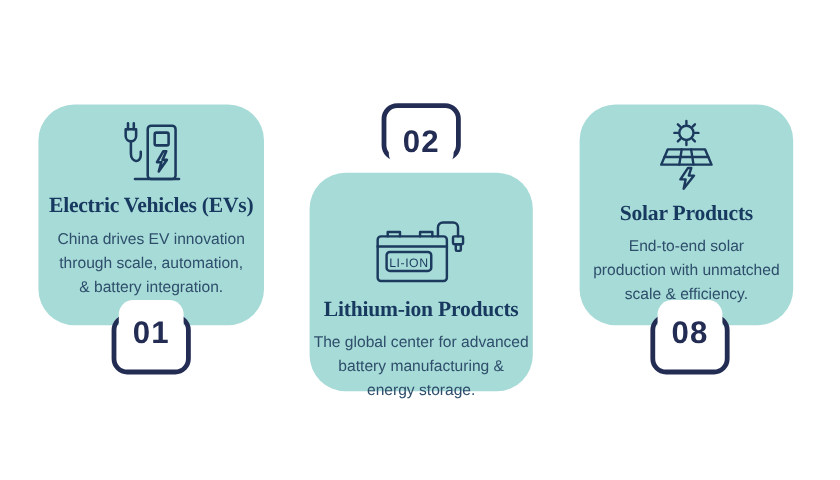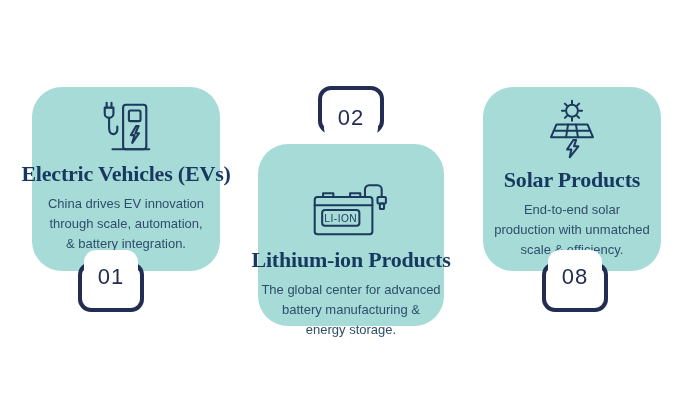--- a/index.html
+++ b/index.html
@@ -19,40 +19,40 @@
     position:absolute;background:var(--teal);border-radius:30px;
     display:flex;flex-direction:column;align-items:center;
   }
   .card1{left:32px;top:87px;width:188px;height:184px;padding-top:11px;}
   .card2{left:258px;top:144px;width:186px;height:182px;padding-top:36px;}
   .card3{left:483px;top:87px;width:178px;height:184px;padding-top:11px;}
   .card-icon{flex:0 0 auto;}
   .card-title{
     margin-top:7px;
     font-family:"Liberation Serif","DejaVu Serif",serif;font-weight:700;
-    font-size:22px;letter-spacing:-0.2px;color:var(--title);
+    font-size:18px;letter-spacing:-0.2px;color:var(--title);
     white-space:nowrap;text-align:center;
   }
   .card-body{
     margin-top:7px;font-size:13px;line-height:20px;color:var(--body);
     text-align:center;white-space:pre-line;
   }
   
   .badge{position:absolute;width:66px;height:64px;z-index:5;}
   .badge .outline{position:absolute;border:4px solid var(--navy);border-radius:13px;background:transparent;}
   .badge .white{position:absolute;background:#ffffff;border-radius:12px;}
   .badge .num{
     position:absolute;display:flex;align-items:center;justify-content:center;
-    font-weight:400;font-size:22px;letter-spacing:1px;color:var(--navy);
+    font-weight:700;font-size:26px;letter-spacing:1px;color:var(--navy);
   }
   .badge-bottom .outline{left:0;top:12px;width:66px;height:50px;}
   .badge-bottom .white,.badge-bottom .num{left:6px;top:0;width:54px;height:54px;}
   .badge-top .outline{left:0;top:0;width:66px;height:48px;}
   .badge-top .white,.badge-top .num{left:6px;top:10px;width:54px;height:44px;}
-  .b1{left:78px;top:250px;}
+  .b1{left:93px;top:250px;}
   .b2{left:318px;top:86px;}
   .b3{left:542px;top:250px;}
   svg{display:block;}
   svg .ln{fill:none;stroke:var(--stroke);stroke-width:2.2;stroke-linecap:round;stroke-linejoin:round;}
   svg .lbl{fill:var(--stroke);font-family:"Liberation Sans","DejaVu Sans",sans-serif;font-size:11px;letter-spacing:0.5px;}
 </style>
 </head>
 <body>
 
 <div class="canvas">

